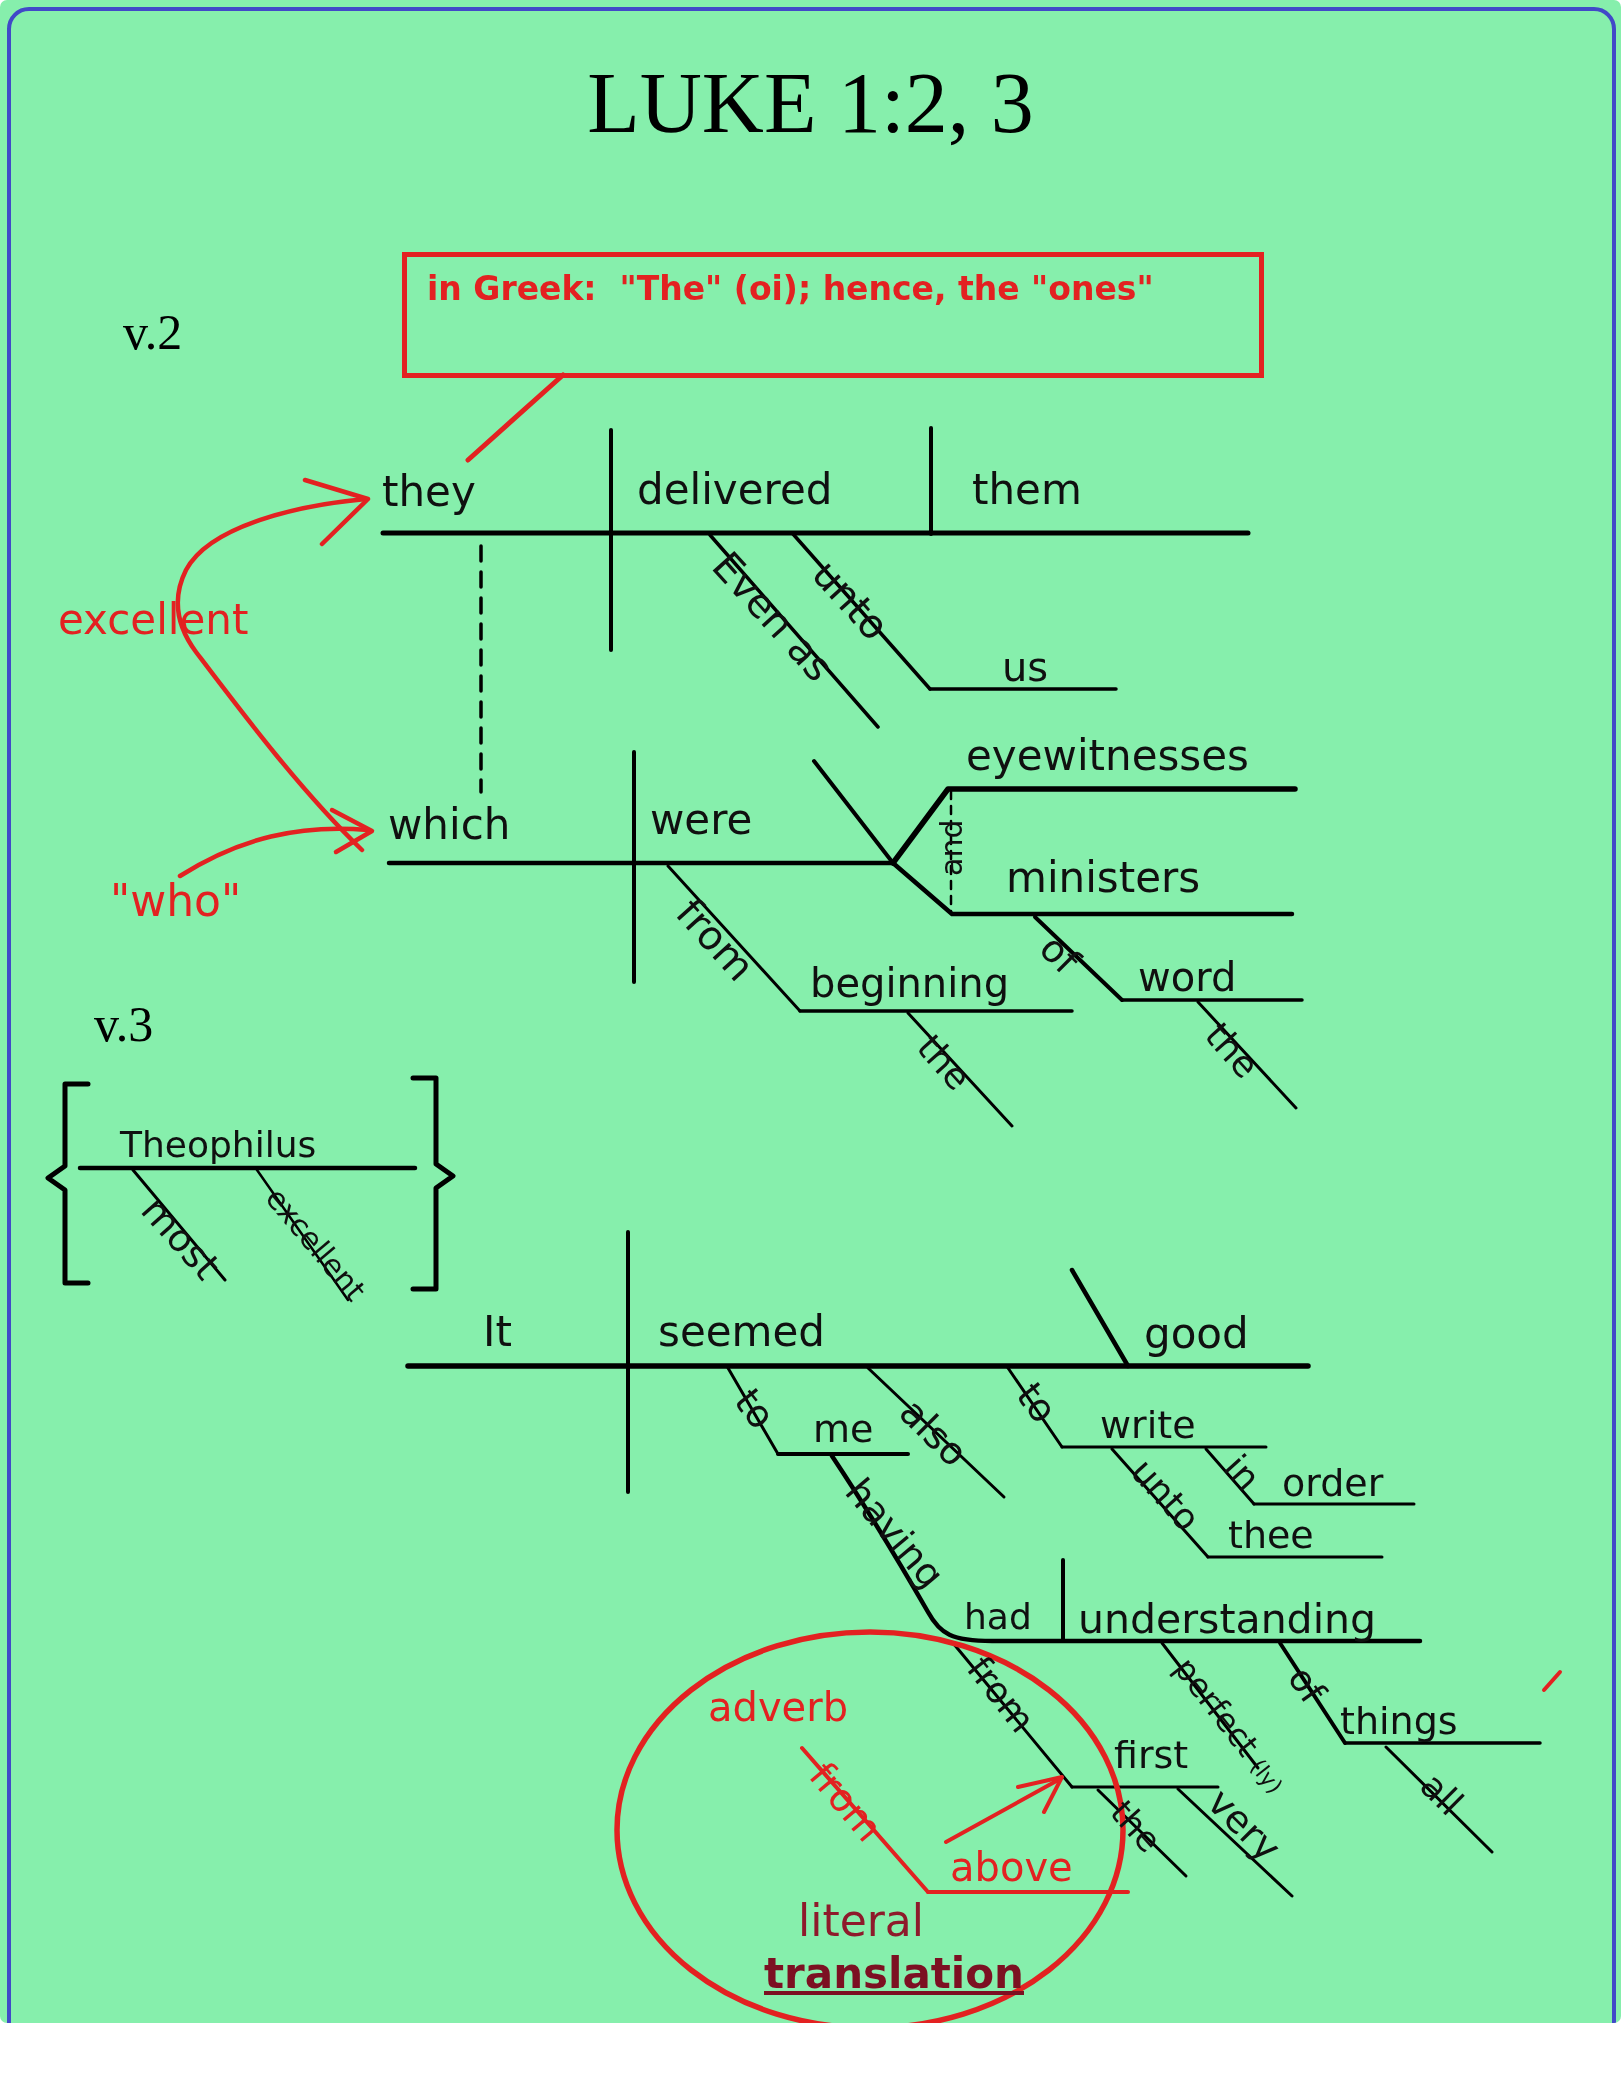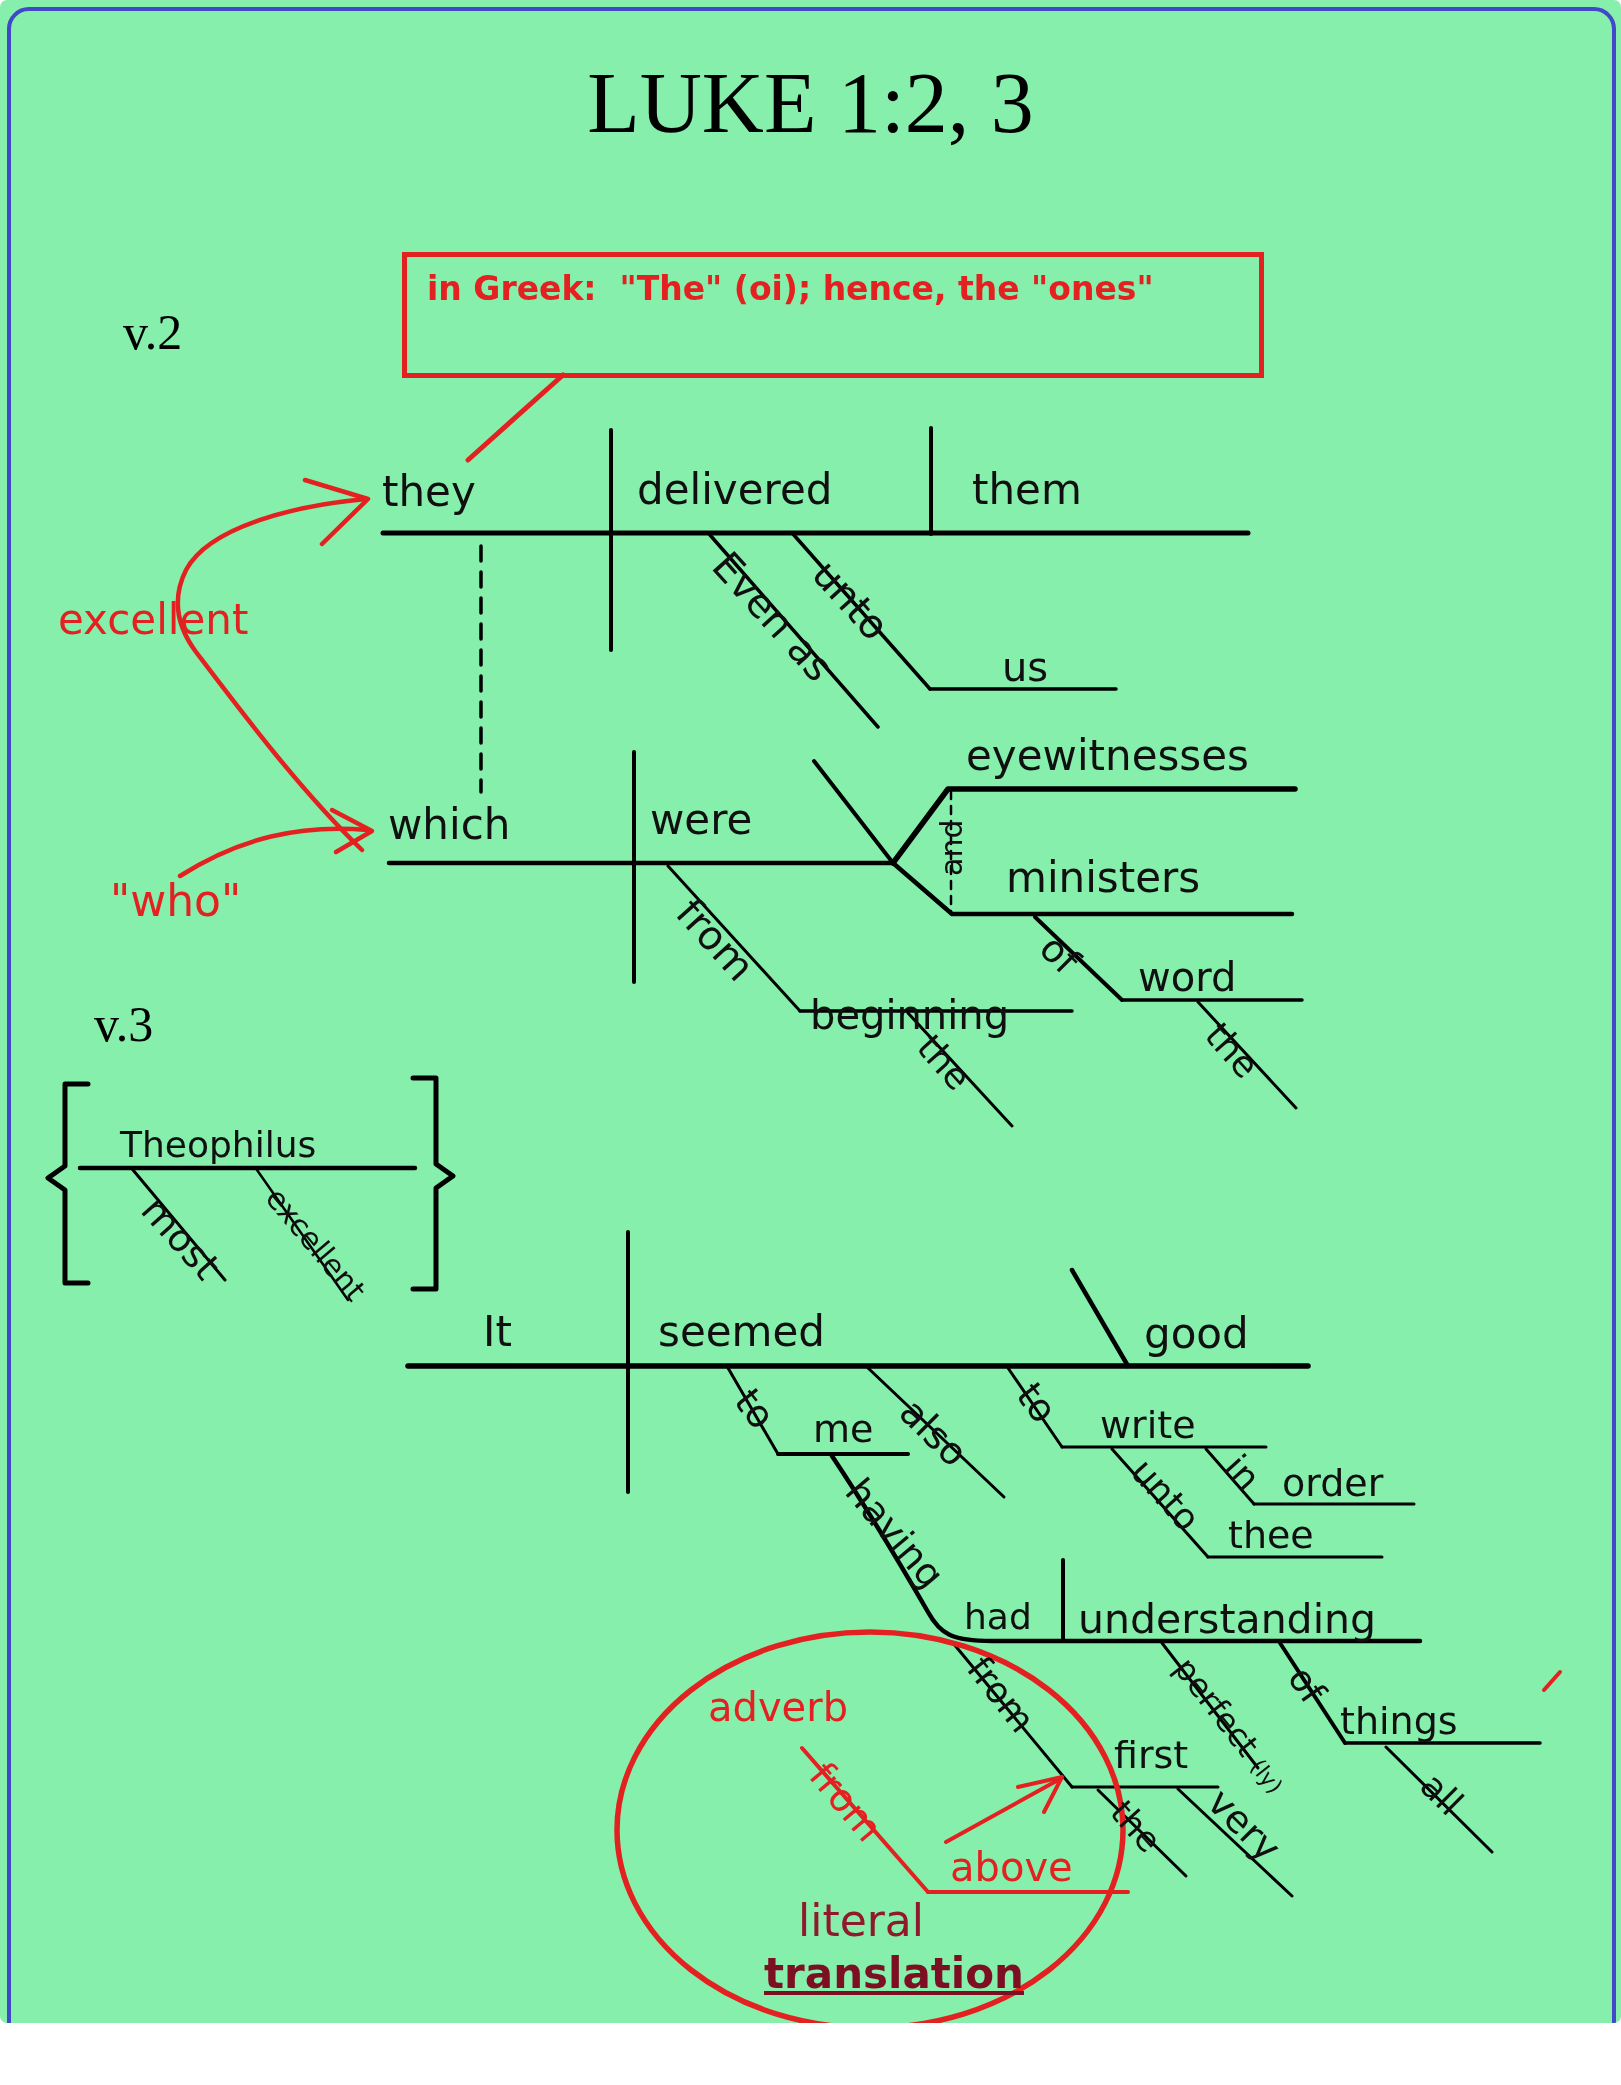--- a/index.html
+++ b/index.html
@@ -126,21 +126,21 @@
   <div class="w rot" style="left:736px;top:544px;transform:rotate(48deg);">Even as</div>
   <div class="w rot" style="left:836px;top:552px;transform:rotate(48deg);">unto</div>
   <div class="w" style="left:1002px;top:646px;">us</div>
 
   <div class="w s42" style="left:388px;top:803px;">which</div>
   <div class="w s42" style="left:650px;top:798px;">were</div>
   <div class="w s42" style="left:966px;top:734px;">eyewitnesses</div>
   <div class="w and" style="left:922px;top:832px;">and</div>
   <div class="w s42" style="left:1006px;top:856px;">ministers</div>
   <div class="w rot" style="left:700px;top:891px;transform:rotate(48deg);">from</div>
-  <div class="w" style="left:810px;top:962px;margin-top:32px;">beginning</div>
+  <div class="w" style="left:810px;top:962px;">beginning</div>
   <div class="w s36 rot" style="left:938px;top:1028px;transform:rotate(48deg);">the</div>
   <div class="w s38 rot" style="left:1060px;top:928px;transform:rotate(45deg);">of</div>
   <div class="w" style="left:1138px;top:956px;">word</div>
   <div class="w s36 rot" style="left:1226px;top:1016px;transform:rotate(48deg);">the</div>
 
   <div class="w s36" style="left:120px;top:1126px;">Theophilus</div>
   <div class="w s38 rot" style="left:163px;top:1190px;transform:rotate(48deg);">most</div>
   <div class="w s30 rot" style="left:284px;top:1182px;transform:rotate(50deg);">excellent</div>
 
   <div class="w s42" style="left:483px;top:1310px;">It</div>

